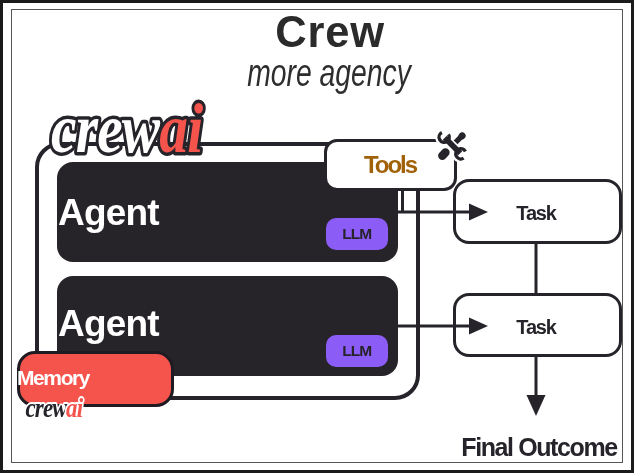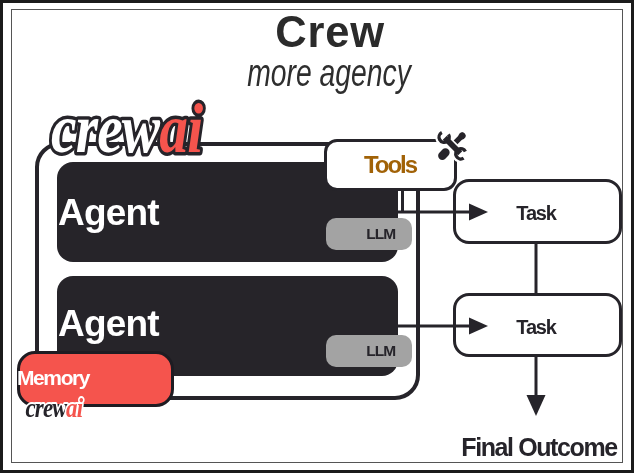--- a/index.html
+++ b/index.html
@@ -7,21 +7,21 @@
   .abs{position:absolute;}
   #outer{left:0;top:0;width:634px;height:473px;border:3px solid #1b1b1b;box-sizing:border-box;}
   #inner{left:11px;top:9px;width:612px;height:454px;border:1.5px solid #555;box-sizing:border-box;}
   #container{left:35px;top:142px;width:385px;height:258px;border:4px solid #26242a;border-radius:25px;box-sizing:border-box;background:#fff;}
   .agent{left:56.5px;width:341.5px;background:#262429;border-radius:16px;}
   #agent1{top:162px;height:99.5px;}
   #agent2{top:275.5px;height:100px;}
   .agenttext{width:341px;text-align:left;color:#fff;font-weight:bold;font-size:37px;letter-spacing:-0.8px;line-height:1;}
   #at1{left:58px;top:194.2px;}
   #at2{left:58px;top:305.2px;}
-  .llm{left:326px;width:61.5px;height:32.5px;background:#a3a3a3;border-radius:10px;color:#26242a;font-weight:bold;font-size:15.5px;letter-spacing:-1px;line-height:32.5px;text-align:center;padding-left:24px;}
+  .llm{left:326px;width:61.5px;height:32.5px;background:#8b5cf6;border-radius:10px;color:#26242a;font-weight:bold;font-size:15.5px;letter-spacing:-1px;line-height:32.5px;text-align:center;}
   #llm1{top:217.5px;}
   #llm2{top:334.5px;}
   #tools{left:324px;top:139px;width:126.5px;height:46px;background:#fff;border:3px solid #26242a;border-radius:13px;}
   #toolstext{left:324px;top:152.5px;width:132px;text-align:center;color:#a16207;font-weight:bold;font-size:24px;letter-spacing:-2px;line-height:1;}
   .task{left:453px;width:162.5px;height:59px;background:#fff;border:3px solid #26242a;border-radius:16px;}
   #task1{top:179px;}
   #task2{top:293px;height:58px;}
   .tasktext{left:452px;width:168px;text-align:center;color:#26242a;font-weight:bold;font-size:20px;letter-spacing:-1.2px;line-height:1;}
   #tt1{top:202.5px;}
   #tt2{top:316.5px;}

